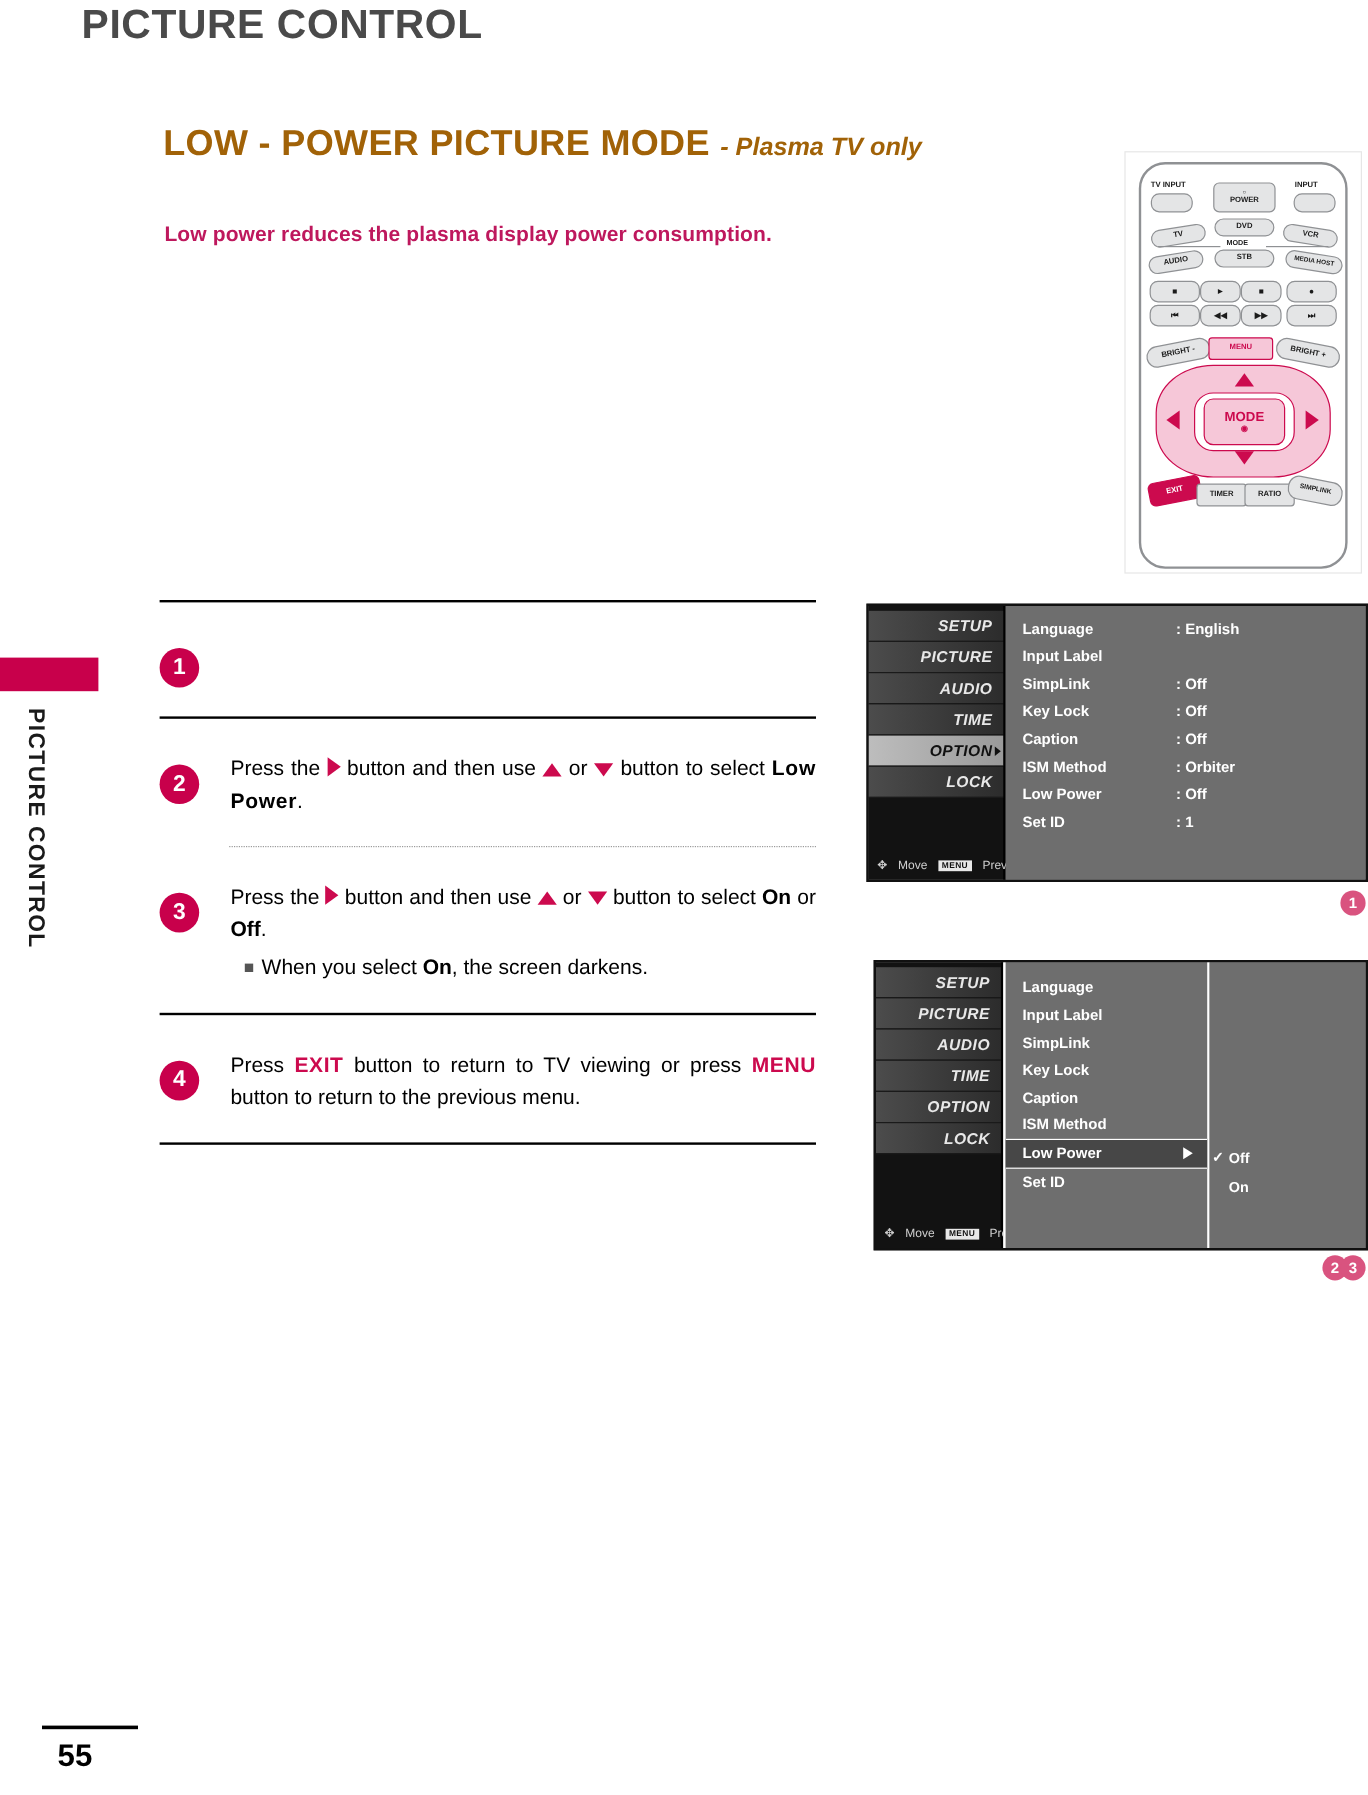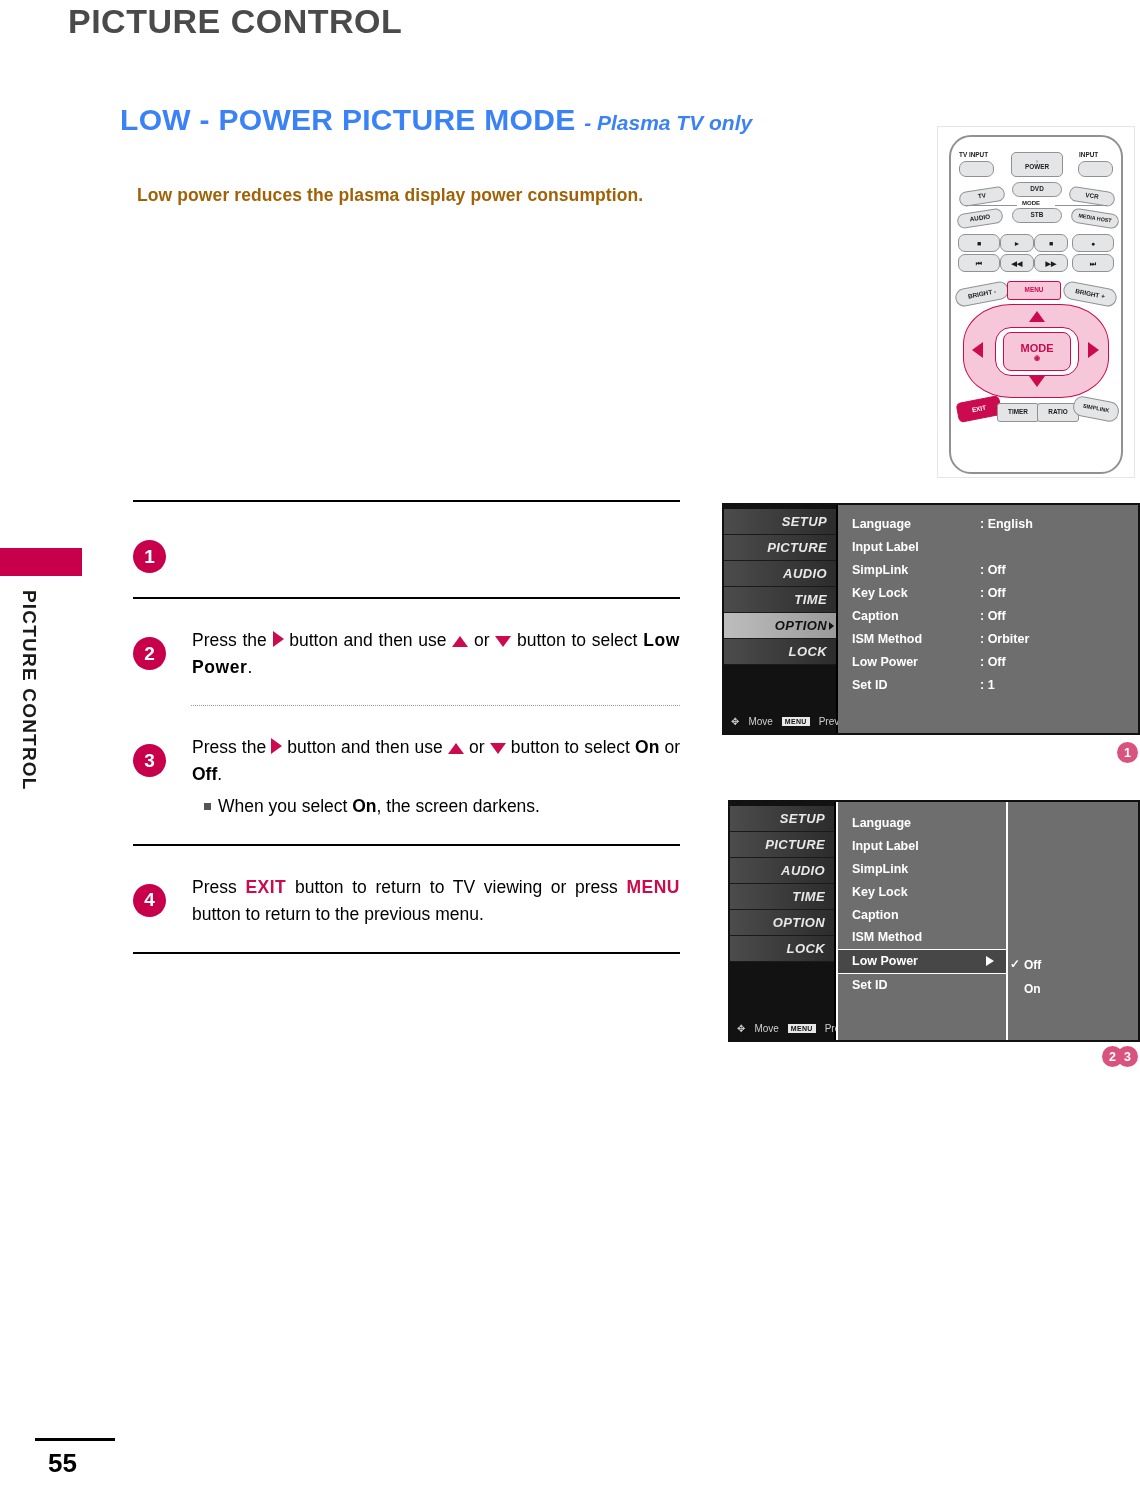--- a/index.html
+++ b/index.html
@@ -46,43 +46,43 @@
     letter-spacing: 1.2px;
     color: #1a1a1a;
     transform: rotate(90deg);
     transform-origin: 0 0;
     white-space: nowrap;
   }
 
   
   .section-title {
     position: absolute;
-    left: 120px;
+    left: 136px;
     top: 103px;
     font-size: 30px;
     font-weight: bold;
-    color: #3b82f6;
+    color: #a16207;
     letter-spacing: 0.3px;
     white-space: nowrap;
   }
   .section-title .sub {
     font-size: 21px;
     font-style: italic;
     font-weight: bold;
     letter-spacing: 0;
   }
 
   
   .intro {
     position: absolute;
     left: 137px;
     top: 185px;
     font-size: 17.5px;
     font-weight: bold;
-    color: #a16207;
+    color: #be185d;
     letter-spacing: 0.1px;
   }
 
   
   .steps {
     position: absolute;
     left: 133px;
     top: 500px;
     width: 547px;
   }

